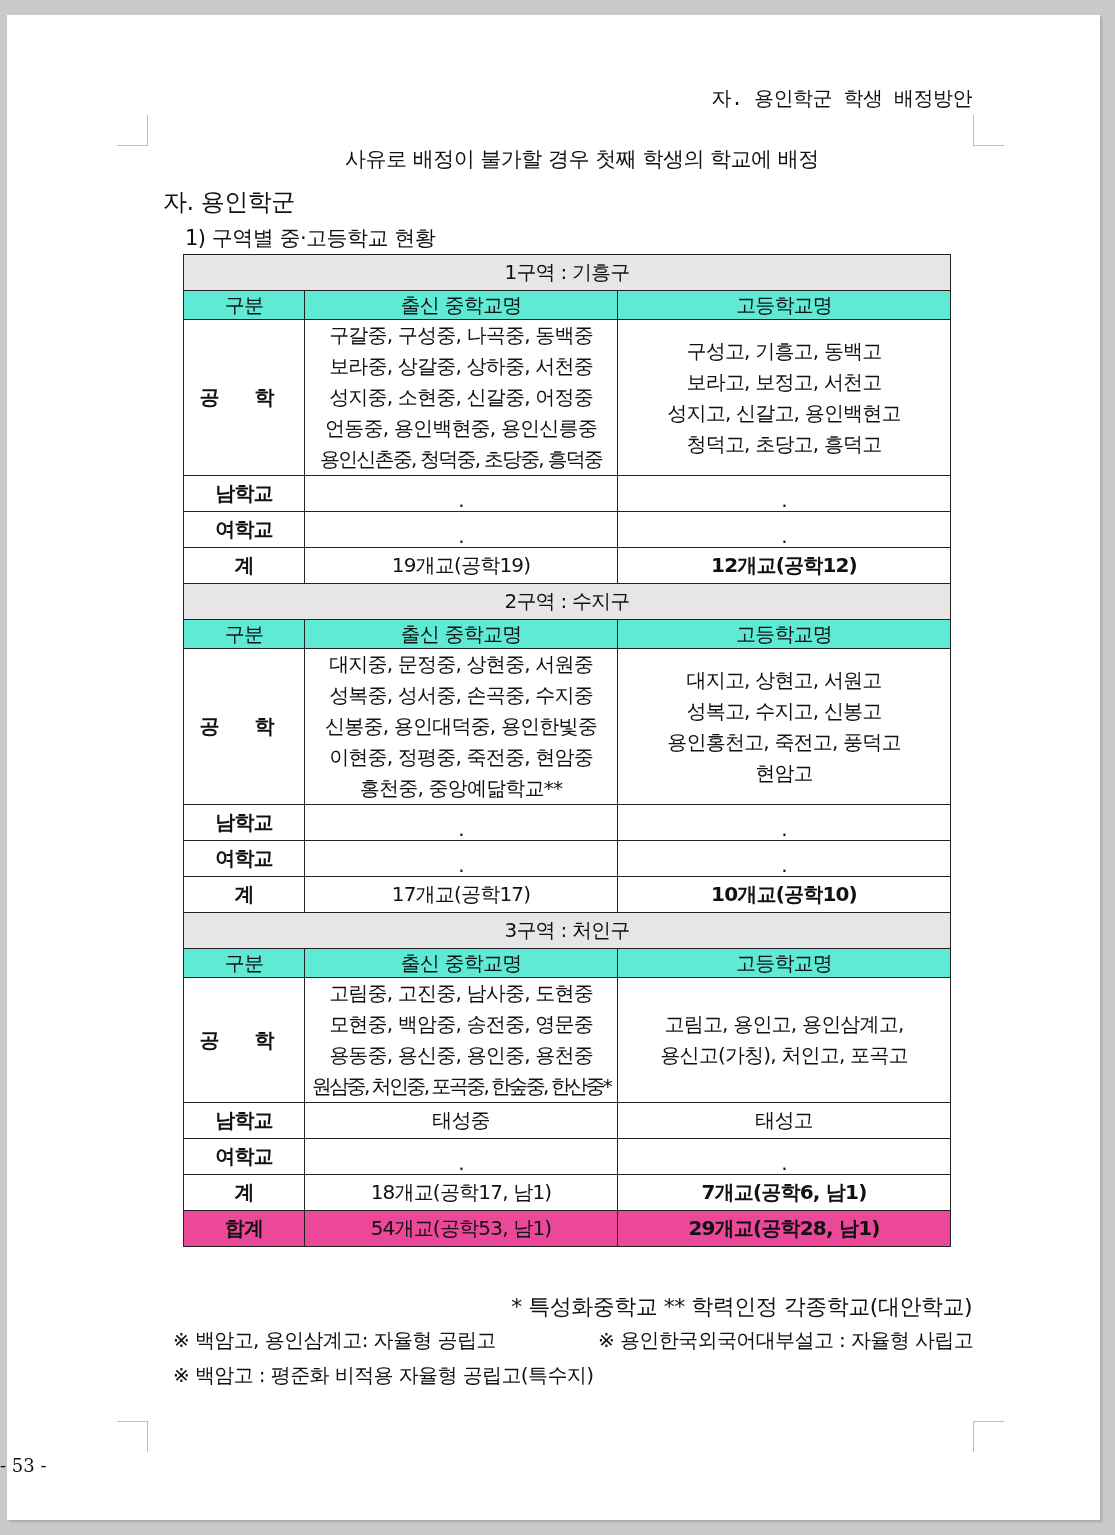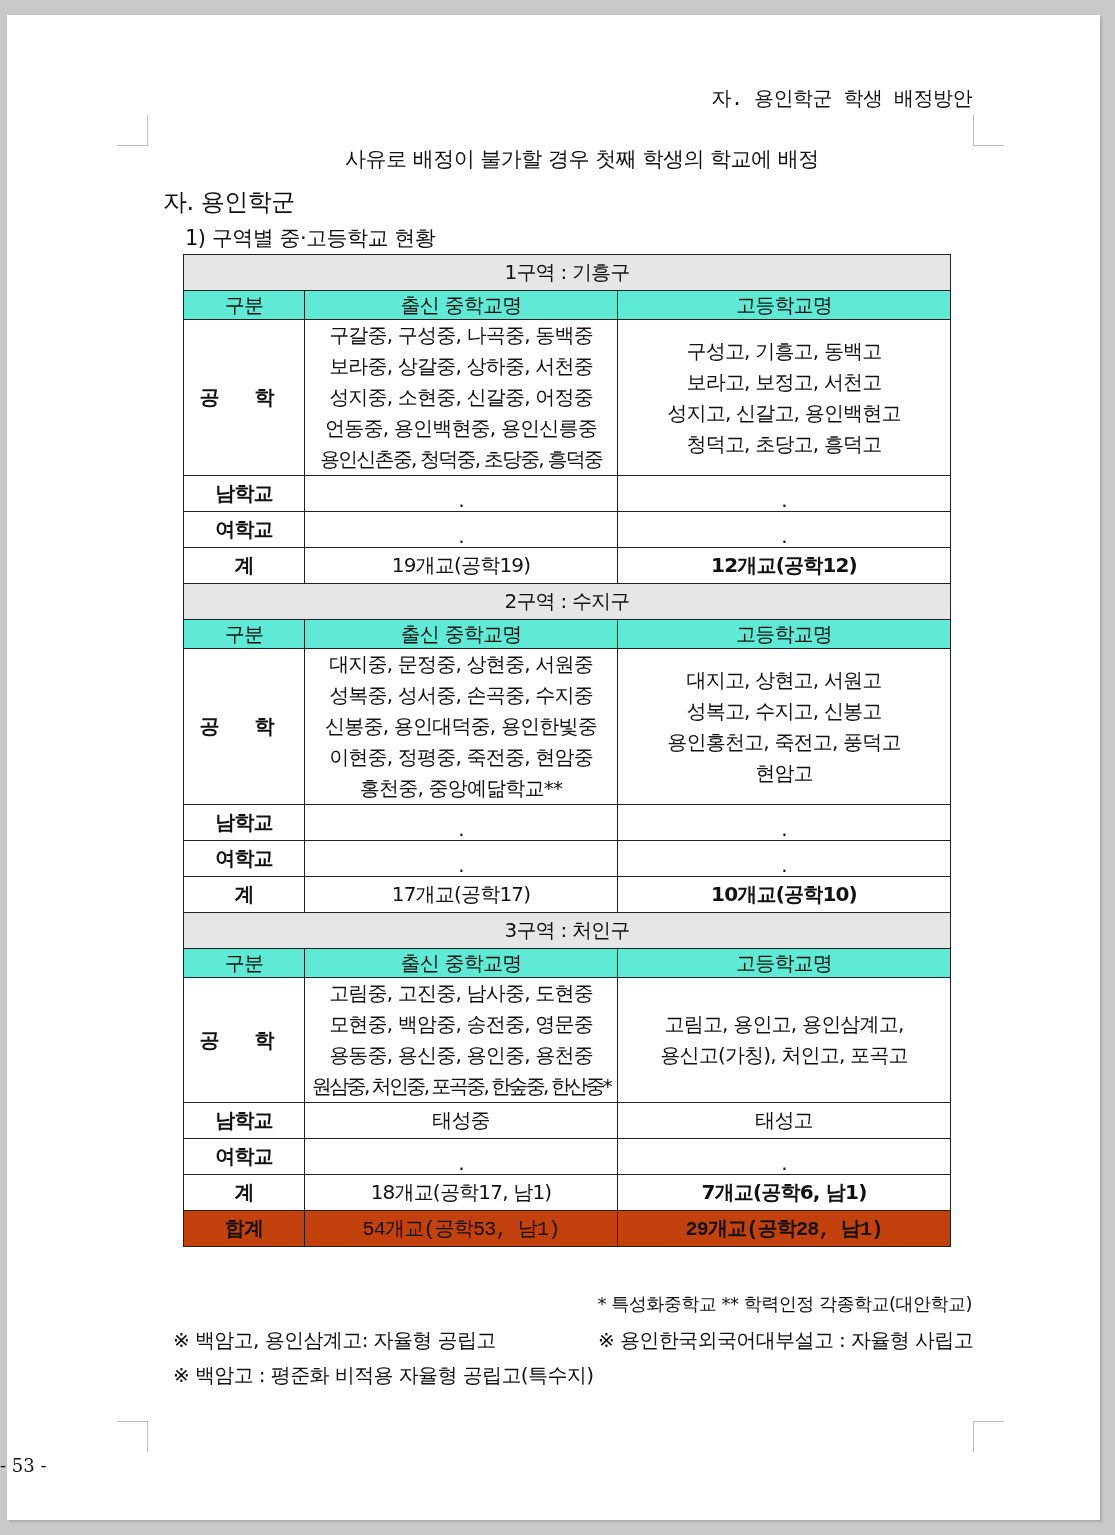--- a/index.html
+++ b/index.html
@@ -31,23 +31,23 @@
   table.t td { border:1px solid #222; text-align:center; vertical-align:middle; padding:0 4px; }
   .region td { background:#e6e6e6; height:35px; }
   .hdr td { background:#5eead4; height:28px; border-bottom:4px double #222; }
   .c1 { width:112px; }
   .gh td.c1 { letter-spacing:14px; font-weight:bold; }
   .lbl { font-weight:bold; }
   .body-cell { line-height:31px; padding-top:2px; padding-bottom:2px; }
   .row34 td { height:35px; }
   .dot { position:relative; top:6px; }
   .bold { font-weight:bold; }
-  .total td { background:#c2410c; height:35px;font-family:Liberation Mono, monospace; }
+  .total td { background:#ec4899; height:35px; }
   .notes-right {
-    position:absolute; right:143px; top:1292px; font-size:18px; letter-spacing:-0.5px;
+    position:absolute; right:143px; top:1292px; font-size:22px; letter-spacing:-0.5px;
   }
   .note-a { position:absolute; left:173px; top:1327px; font-size:20px; letter-spacing:-0.6px; }
   .note-b { position:absolute; left:598px; top:1327px; font-size:20px; letter-spacing:-0.6px; }
   .note-c { position:absolute; left:173px; top:1362px; font-size:20px; letter-spacing:-0.6px; }
   .page-num { position:absolute; left:0; right:0; top:1455px; font-size:18px; font-family:"DejaVu Serif", serif; }
 </style>
 </head>
 <body>
 
 <div class="page">

